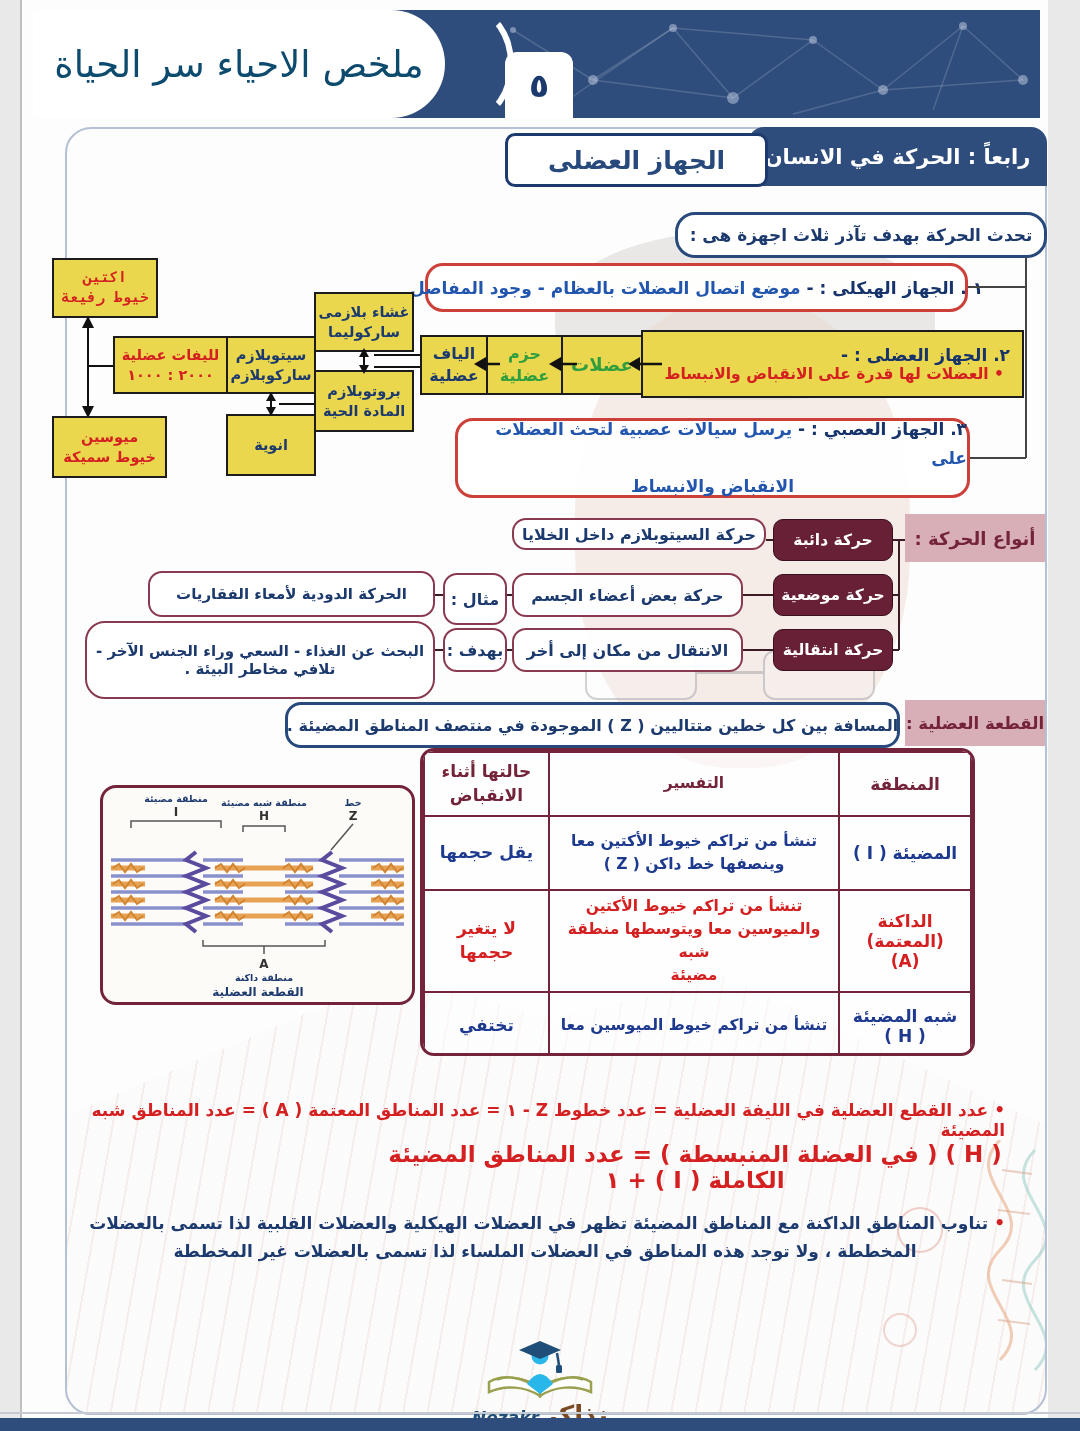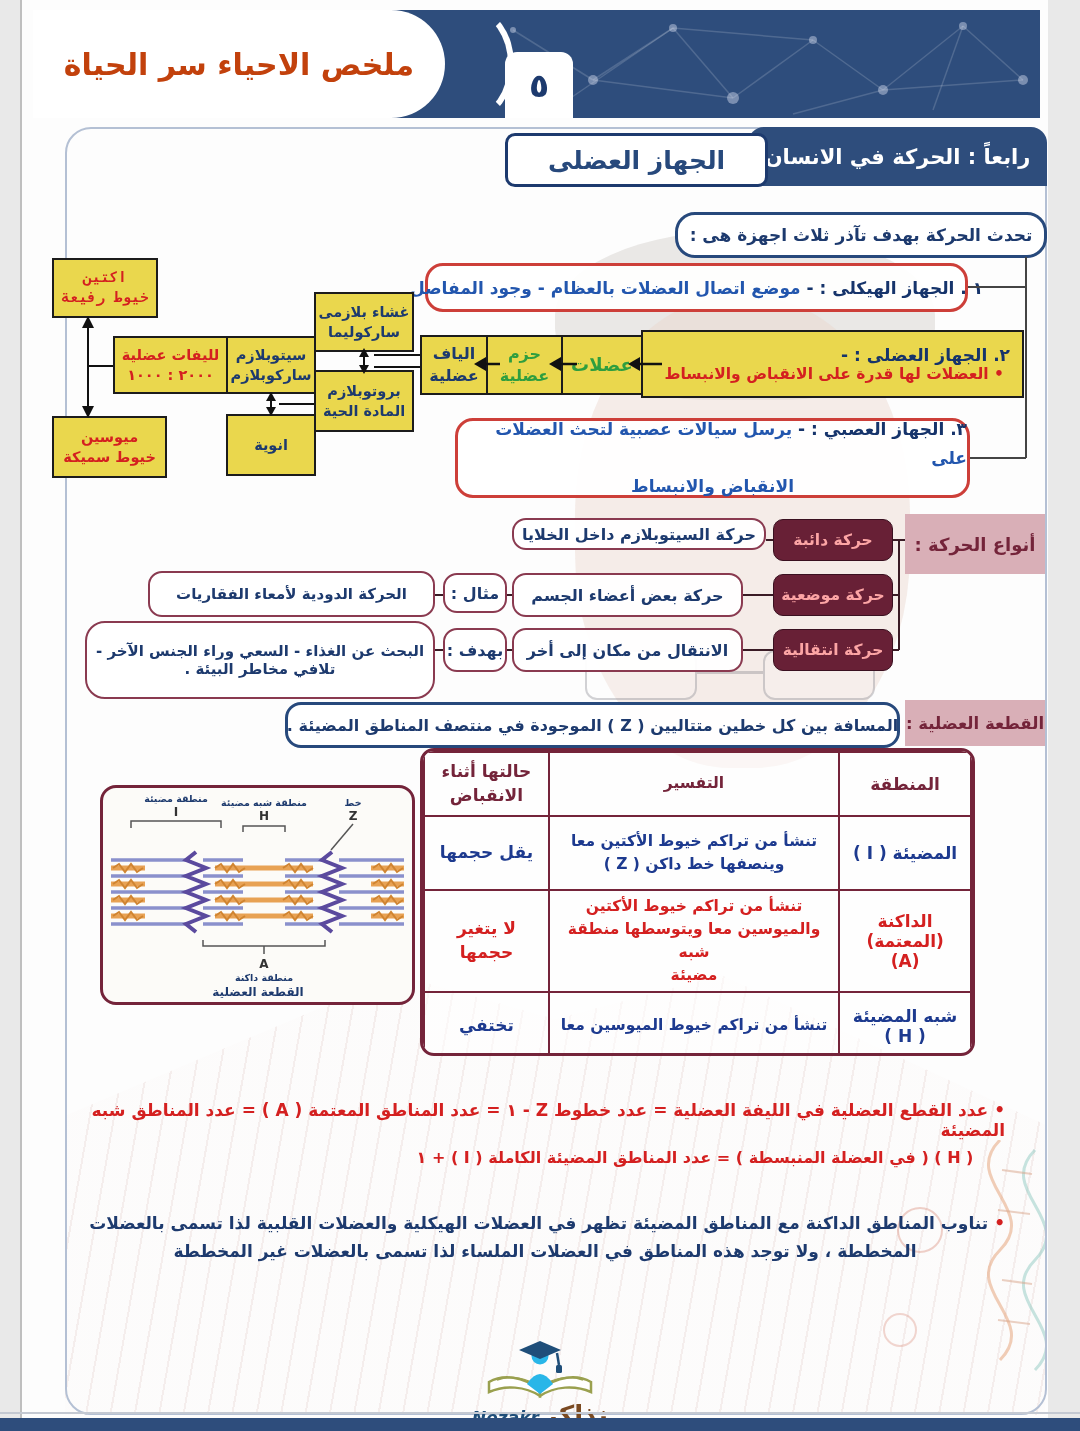--- a/index.html
+++ b/index.html
@@ -15,21 +15,21 @@
   .wm-face{left:575px;top:298px;width:335px;height:470px;background:rgba(233,213,202,.42);border-radius:46%;}
   .wm-lens{width:112px;height:50px;border:2px solid rgba(115,115,125,.32);border-radius:12px;background:rgba(255,255,255,.15);}
   .wm-suit{left:65px;top:975px;width:980px;height:440px;opacity:.55;
      background:repeating-linear-gradient(100deg, rgba(206,166,160,.32) 0 2px, rgba(248,240,238,.22) 2px 24px);
      clip-path:polygon(0% 32%,34% 0%,50% 10%,67% 0%,100% 34%,100% 100%,0% 100%);}
 
   
   .banner{left:33px;top:10px;width:1007px;height:108px;background:#2e4d7c;z-index:2;}
   .title-plate{left:33px;top:10px;width:412px;height:108px;background:#ffffff;border-radius:0 54px 54px 0;z-index:3;
      display:flex;align-items:center;justify-content:center;}
-  .main-title{color:#c2410c;font-size:30px;font-weight:bold;direction:rtl;white-space:nowrap;}
+  .main-title{color:#0c4a6e;font-size:37px;font-weight:normal;direction:rtl;white-space:nowrap;}
   .crescent{left:432px;top:8px;width:82px;height:112px;border:6px solid transparent;border-right-color:#ffffff;border-radius:50%;z-index:3;}
   .page-tab{left:505px;top:52px;width:68px;height:66px;background:#ffffff;border-radius:12px 12px 0 0;z-index:3;
      display:flex;align-items:center;justify-content:center;color:#1d3a6e;font-size:33px;font-weight:bold;}
 
   .frame{left:65px;top:127px;width:982px;height:1288px;border:2px solid #b4c0d4;border-radius:26px;z-index:2;}
   .section-bar{left:748px;top:127px;width:299px;height:59px;background:#2e4d7c;border-radius:16px 16px 0 0;z-index:3;
      display:flex;align-items:center;justify-content:center;color:#fff;font-size:21px;font-weight:bold;direction:rtl;white-space:nowrap;}
   .topic-box{left:505px;top:133px;width:263px;height:54px;background:#fff;border:3px solid #1d3a6e;border-radius:10px;z-index:4;
      display:flex;align-items:center;justify-content:center;color:#27497c;font-size:25px;font-weight:bold;direction:rtl;}
 
@@ -52,21 +52,21 @@
   .grn-t{color:#2f9e3f;}
   .nvy-t{color:#1d3a6e;}
   .big-chain{left:641px;top:330px;width:383px;height:68px;background:#ead74d;border:2.5px solid #1c1c1c;z-index:3;
      direction:rtl;display:flex;flex-direction:column;justify-content:center;padding:0 12px;font-weight:bold;}
   .big-chain .l1{color:#16346b;font-size:17px;text-align:right;}
   .big-chain .l2{color:#d42020;font-size:15.5px;text-align:right;padding-right:6px;}
 
   .plabel{width:140px;background:#d9afb7;color:#74243a;font-weight:bold;z-index:3;
      display:flex;align-items:center;justify-content:center;direction:rtl;white-space:nowrap;}
   .pill{left:773px;width:120px;height:42px;background:#682036;border:1.5px solid #3a1020;border-radius:10px;z-index:3;
-     display:flex;align-items:center;justify-content:center;color:#fca5a5;font-size:15.5px;font-weight:bold;direction:rtl;white-space:nowrap;}
+     display:flex;align-items:center;justify-content:center;color:#ffffff;font-size:15.5px;font-weight:bold;direction:rtl;white-space:nowrap;}
   .wbox{background:rgba(255,255,255,.95);border:2.5px solid #8a3a50;border-radius:14px;z-index:3;
      display:flex;align-items:center;justify-content:center;color:#1d3a6e;font-size:16px;font-weight:bold;direction:rtl;text-align:center;}
 
   .defbox{left:285px;top:702px;width:615px;height:46px;background:rgba(255,255,255,.95);border:3px solid #27497c;border-radius:16px;z-index:3;
      display:flex;align-items:center;justify-content:center;color:#1d3a6e;font-size:16px;font-weight:bold;direction:rtl;white-space:nowrap;}
 
   .tblwrap{left:420px;top:748px;width:555px;height:308px;border:3px solid #74243a;border-radius:14px;overflow:hidden;
      background:rgba(255,255,255,.55);z-index:3;}
   table.muscle{border-collapse:collapse;width:100%;height:100%;direction:rtl;}
   table.muscle td{border:2px solid #74243a;text-align:center;vertical-align:middle;font-weight:bold;padding:2px;}
@@ -74,21 +74,21 @@
   .c-reg{width:132px;font-size:17px;}
   .c-exp{width:291px;font-size:15.5px;line-height:1.5;}
   .c-st{width:125px;font-size:17px;line-height:1.4;}
   .row-blue td{color:#1d3a8f;}
   .row-red td{color:#d42020;}
 
   .diagram{left:100px;top:785px;width:315px;height:220px;background:#fcfbf8;border:3px solid #74243a;border-radius:16px;z-index:3;}
 
   .note{width:920px;direction:rtl;font-weight:bold;z-index:3;}
   .note .l1{text-align:right;font-size:17px;}
-  .note1 .l2{text-align:center;font-size:16px;padding-left:300px;margin-top:8px;}
+  .note1 .l2{text-align:center;font-size:23px;padding-left:300px;margin-top:1px;}
   .note2 .l2{text-align:center;font-size:17px;margin-top:8px;}
   .bullet{color:#d42020;margin-left:6px;}
   .note1{color:#d42020;}
   .note2{color:#1d3a6e;margin-top:33px;}
 
   .logo{left:448px;top:1338px;width:184px;z-index:3;display:flex;flex-direction:column;align-items:center;}
   .logo-text{display:flex;align-items:baseline;gap:4px;direction:ltr;}
   .logo-latin{color:#1f4e79;font-size:17px;font-weight:bold;font-style:italic;}
   .logo-arabic{color:#7a4a22;font-size:26px;font-weight:bold;text-align:center;}
 
@@ -218,40 +218,40 @@
   <div class="abs ybox org red-t" style="left:52px;top:416px;width:115px;height:62px;">
     <span class="ml">ميوسين
 خيوط سميكة</span>
   </div>
 
   <div class="abs rbox nervous">
     <div><span class="lblnavy">٣. الجهاز العصبي : - </span><span class="txtblue">يرسل سيالات عصبية لتحث العضلات على</span></div>
     <div class="txtblue">الانقباض والانبساط</div>
   </div>
 
-  <div class="abs plabel" style="left:905px;top:514px;height:60px;font-size:18px;">
+  <div class="abs plabel" style="left:905px;top:514px;height:48px;font-size:18px;">
     <span>أنواع الحركة :</span>
   </div>
   <div class="abs pill" style="top:519px;">
       <span>حركة دائبة</span>
     </div>
   <div class="abs pill" style="top:574px;">
       <span>حركة موضعية</span>
     </div>
   <div class="abs pill" style="top:629px;">
       <span>حركة انتقالية</span>
     </div>
 
   <div class="abs wbox" style="left:512px;top:518px;width:254px;height:32px;">
     <span>حركة السيتوبلازم داخل الخلايا</span>
   </div>
   <div class="abs wbox" style="left:512px;top:573px;width:231px;height:44px;">
     <span>حركة بعض أعضاء الجسم</span>
   </div>
-  <div class="abs wbox" style="left:443px;top:573px;width:64px;height:40px;">
+  <div class="abs wbox" style="left:443px;top:573px;width:64px;height:52px;">
     <span>مثال :</span>
   </div>
   <div class="abs wbox" style="left:148px;top:571px;width:287px;height:46px;font-size:15px;">
     <span>الحركة الدودية لأمعاء الفقاريات</span>
   </div>
   <div class="abs wbox" style="left:512px;top:628px;width:231px;height:44px;">
     <span>الانتقال من مكان إلى أخر</span>
   </div>
   <div class="abs wbox" style="left:443px;top:628px;width:64px;height:44px;">
     <span>بهدف :</span>

